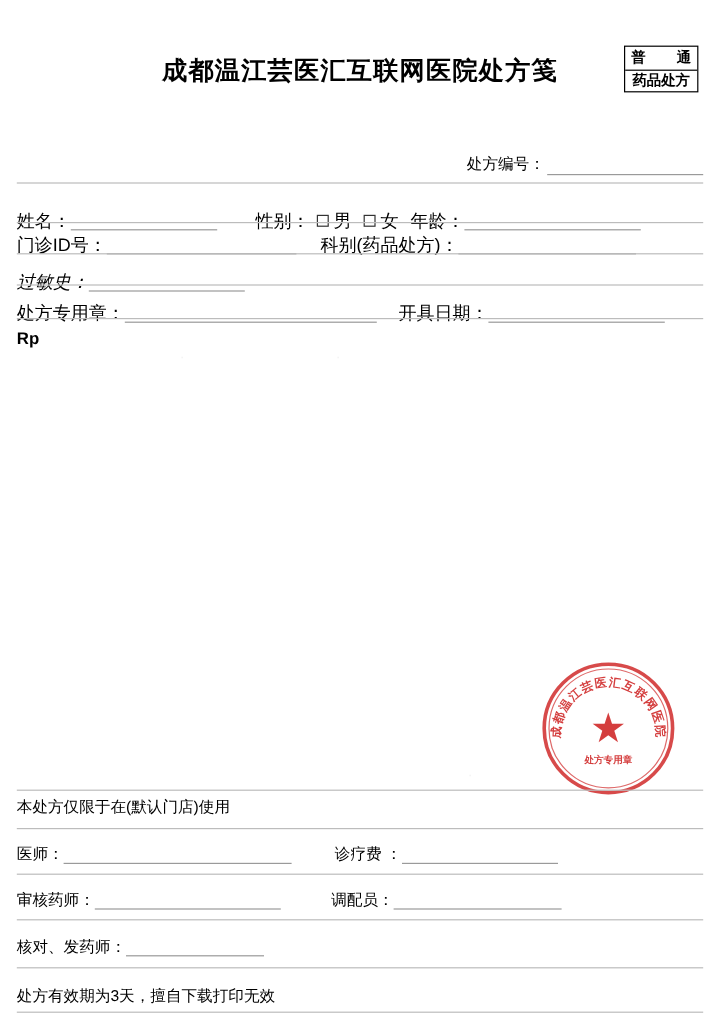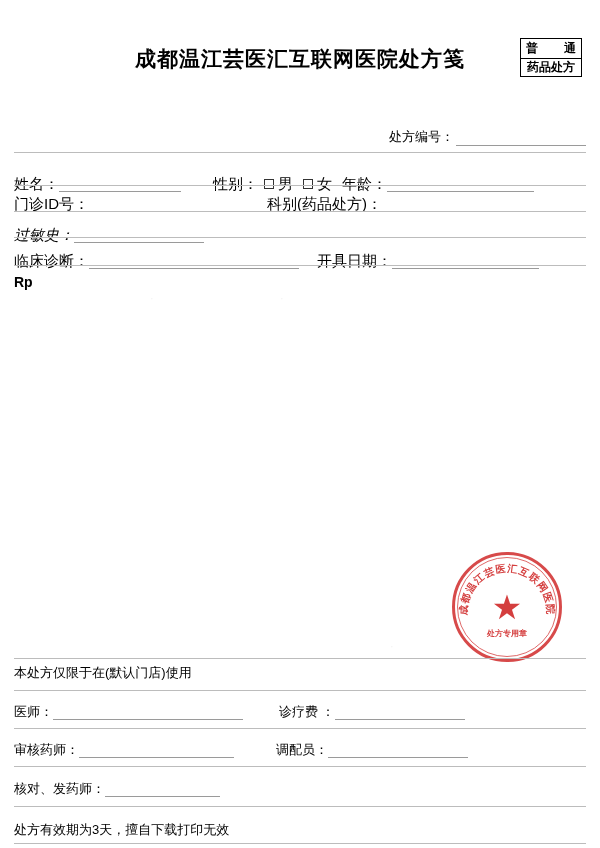--- a/index.html
+++ b/index.html
@@ -289,21 +289,21 @@
   </div>
   <div class="hr-full" style="top:211px;"></div>
 
   <div class="field-row" style="top:215px;font-style:italic;">
     <span class="lbl">过敏史：</span>
     <span class="ul" style="width:130px;"></span>
   </div>
   <div class="hr-full" style="top:237px;"></div>
 
   <div class="field-row" style="top:241px;">
-    <span class="lbl">临床诊断：</span>
+    <span class="lbl">处方专用章：</span>
     <span class="ul" style="width:210px;"></span>
     <span class="sp" style="width:18px;"></span>
     <span class="lbl">开具日期：</span>
     <span class="ul" style="width:147px;"></span>
   </div>
   <div class="hr-full" style="top:265px;"></div>
 
   <div class="rp">Rp</div>
 
   <div class="wm" style="left:150px; top:292px;">·</div>

